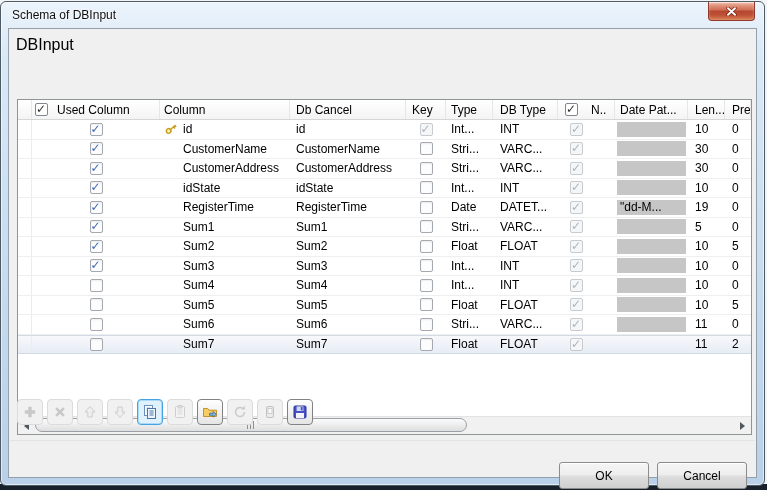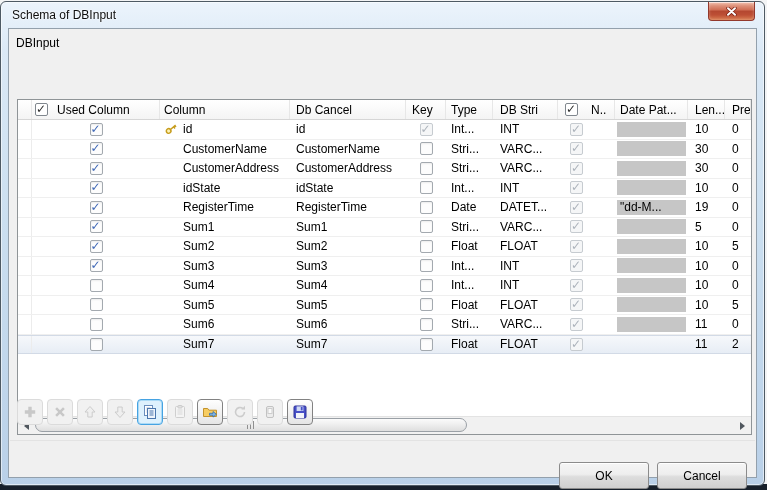--- a/index.html
+++ b/index.html
@@ -30,21 +30,21 @@
     background:linear-gradient(180deg,#f3c0ae 0%,#dd8f78 22%,#cf6c52 45%,#b44730 50%,#bd4f35 72%,#d97d50 100%);
     box-shadow:inset 0 1px 0 rgba(255,255,255,.55),inset 0 0 3px rgba(255,255,255,.35);
     display:flex;align-items:center;justify-content:center;cursor:default;
   }
 
   
   .client{
     position:absolute;left:7px;right:7px;top:26px;bottom:7px;
     background:#f0f0f0;border:1px solid #93a0ac;box-sizing:border-box;
   }
-  .subtitle{position:absolute;left:7px;top:7px;font-size:12px;color:#000;}
+  .subtitle{position:absolute;left:7px;top:7px;font-size:16px;color:#000;}
 
   
   .schema-table{
     position:absolute;left:8px;top:26px;width:735px;height:336px;
     background:#ffffff;border:1px solid #8f9497;box-sizing:border-box;overflow:hidden;margin-top:44px;
   }
   .thead{display:flex;height:20px;box-sizing:border-box;border-bottom:1px solid #d6d6d6;
     background:linear-gradient(#ffffff,#f4f4f4);}
   .cell{display:flex;align-items:center;height:100%;box-sizing:border-box;
     overflow:hidden;white-space:nowrap;font-size:12px;color:#000;flex:none;}
@@ -168,21 +168,21 @@
         <div class="cell c3">
           <span>Db Cancel</span>
         </div>
         <div class="cell c4">
           <span>Key</span>
         </div>
         <div class="cell c5">
           <span>Type</span>
         </div>
         <div class="cell c6">
-          <span>DB Stri</span>
+          <span>DB Type</span>
         </div>
         <div class="cell c7">
           <span class="cb hdr checked"></span>
           <span class="hd-label">N..</span>
         </div>
         <div class="cell c8">
           <span>Date Pat...</span>
         </div>
         <div class="cell c9">
           <span>Len...</span>

